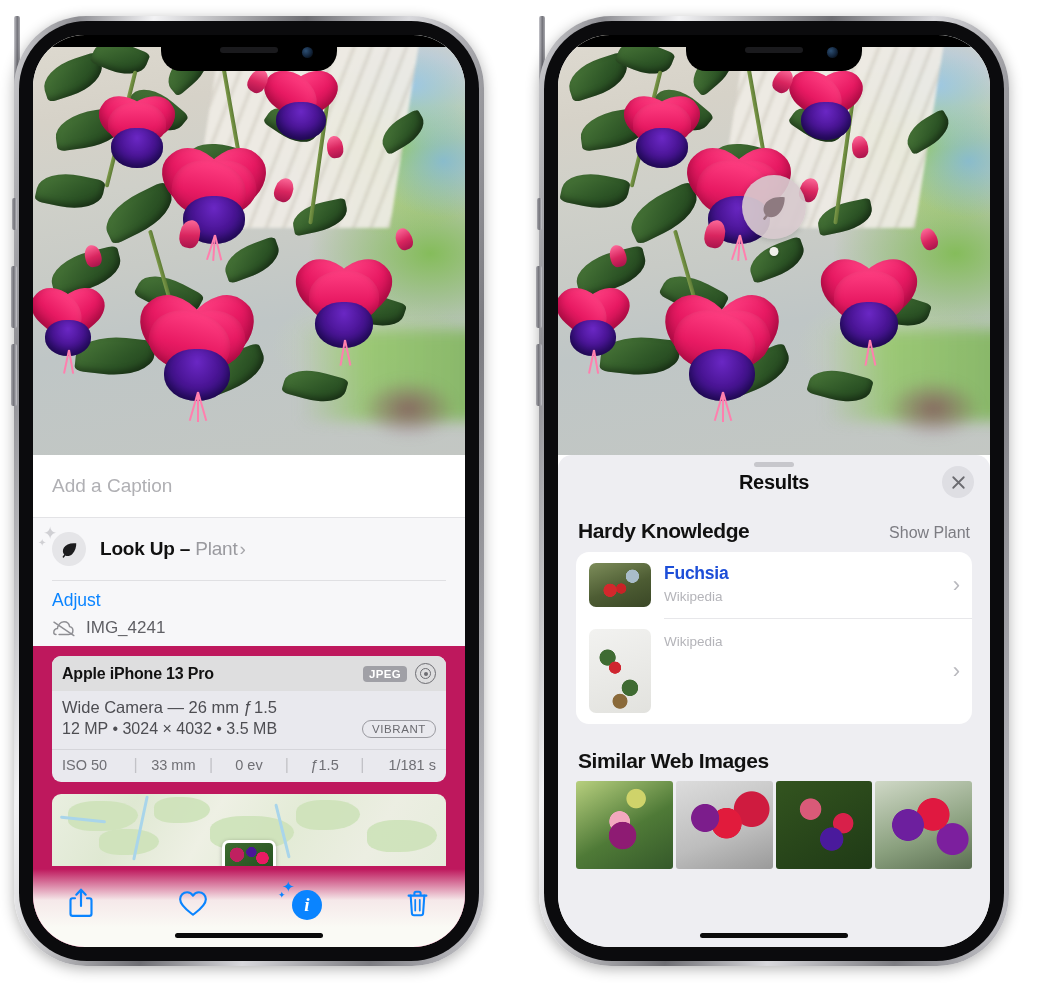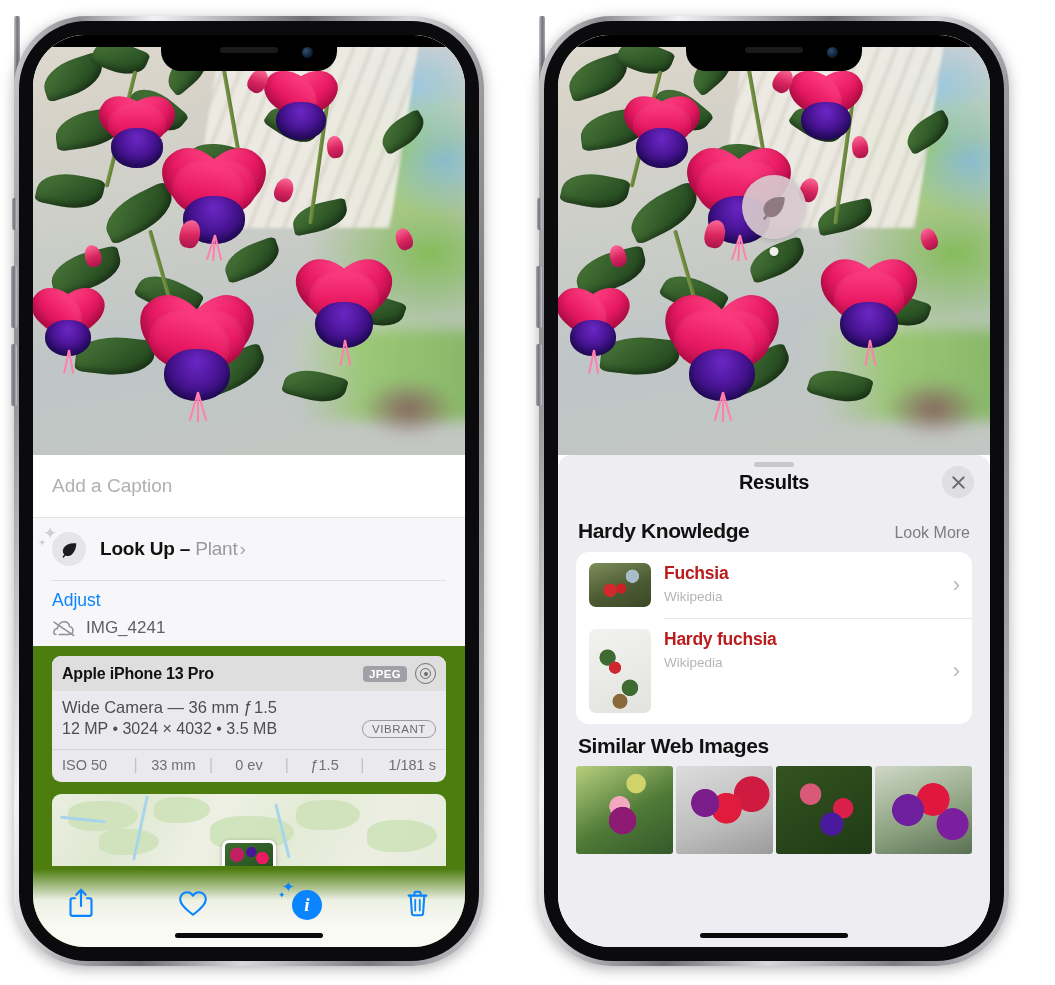--- a/index.html
+++ b/index.html
@@ -125,21 +125,21 @@
   .bloom .stamen {
     position:absolute; left:50%; top:calc(var(--sh)*.62 + var(--ch)*.82);
     width:2px; height:var(--stl); background:#ff7fae; transform-origin: top center;
   }
   .bud {
     position:absolute; border-radius: 52% 52% 40% 40%;
     background: linear-gradient(170deg,#ff6f9e,#d9255f 55%,#a5134a);
   }
 
   
-  .sheet { position:absolute; left:0; right:0; bottom:0; background:#4d7c0f; }
+  .sheet { position:absolute; left:0; right:0; bottom:0; background:#be185d; }
   .caption-row {
     height: 62px; display:flex; align-items:center; padding:0 19px;
     font-size: 19px; color:#b0b0b4; background:#fff;
   }
   .lookup-row {
     display:flex; align-items:center; gap:14px;
     padding: 14px 19px 14px 19px; background:#f7f7f9;
     border-top:.5px solid #e3e3e6; position:relative;
   }
   .lookup-badge {
@@ -285,21 +285,21 @@
       radial-gradient(circle at 52% 58%, #c92226 0%, #c92226 12%, transparent 13%),
       radial-gradient(circle at 70% 30%, #a9bcc9 0%, #a9bcc9 12%, transparent 13%),
       linear-gradient(160deg,#7d8d5a,#4d5c33 55%,#3a4726); }
   .kn-thumb.b { height:84px; background:
       radial-gradient(circle at 42% 46%, #cf2630 0%, #cf2630 10%, transparent 11%),
       radial-gradient(circle at 30% 34%, #3f6b32 0%, #3f6b32 11%, transparent 12%),
       radial-gradient(circle at 66% 70%, #3f6b32 0%, #3f6b32 11%, transparent 12%),
       radial-gradient(circle at 50% 86%, #8a6a3a 0%, #8a6a3a 9%, transparent 10%),
       linear-gradient(160deg,#f2f2f0,#e2e2de); }
   .kn-body { flex:1; min-width:0; }
-  .kn-title { font-size:17.5px; font-weight:700; color:#b91c1c; letter-spacing:-.25px; }
+  .kn-title { font-size:17.5px; font-weight:700; color:#1d4ed8; letter-spacing:-.25px; }
   .kn-desc { font-size:16px; line-height:1.27; color:#7d7d83; margin-top:2px; }
   .kn-src { font-size:13.5px; color:#b4b4b9; margin-top:5px; }
   .kn-chev { align-self:center; color:#b9b9be; font-size:22px; font-weight:300; padding-left:4px; }
 
   .web-strip { display:flex; gap:3px; padding: 0 18px; margin-top:2px; }
   .web-thumb { flex:1; height:88px; border-radius:3px; overflow:hidden; }
   .wt1 { background:
       radial-gradient(circle at 48% 62%, #8e1b73 0%, #8e1b73 18%, transparent 19%),
       radial-gradient(circle at 45% 46%, #f2a8bf 0%, #f2a8bf 14%, transparent 15%),
       radial-gradient(circle at 62% 20%, #cfd36a 0%, #cfd36a 10%, transparent 11%),
@@ -453,21 +453,21 @@
 
         <div class="exif-card">
           <div class="exif-head">
             <span class="exif-dev">Apple iPhone 13 Pro</span>
             <span class="exif-head-right">
               <span class="pill-jpeg">JPEG</span>
               <span class="raw-ico"></span>
             </span>
           </div>
           <div class="exif-body">
-            <div class="exif-l1">Wide Camera — 36 mm ƒ 1.5</div>
+            <div class="exif-l1">Wide Camera — 26 mm ƒ 1.5</div>
             <div class="exif-l2row">
               <span class="exif-l2">12 MP • 3024 × 4032 • 3.5 MB</span>
               <span class="pill-vib">VIBRANT</span>
             </div>
           </div>
           <div class="exif-stats">
             <span>ISO 50</span>
             <i>|</i>
             <span>33 mm</span>
             <i>|</i>
@@ -641,43 +641,42 @@
           <span class="res-title">Results</span>
           <span class="res-close">
             <svg width="15" height="15" viewBox="0 0 16 16">
               <path d="M2.4 2.4 13.6 13.6M13.6 2.4 2.4 13.6" stroke="#6b6b70" stroke-width="1.9" stroke-linecap="round" fill="none"></path>
             </svg>
           </span>
         </div>
 
         <div class="sec-head">
           <span class="sec-title">Hardy Knowledge</span>
-          <span class="sec-more">Look More</span>
+          <span class="sec-more">Show Plant</span>
         </div>
 
         <div class="card">
           <div class="kn-row">
             <div class="kn-thumb a"></div>
             <div class="kn-body">
               <div class="kn-title">Fuchsia</div>
               <div class="kn-src">Wikipedia</div>
             </div>
             <div class="kn-chev">›</div>
           </div>
           <div class="kn-row">
             <div class="kn-thumb b"></div>
             <div class="kn-body">
-              <div class="kn-title">Hardy fuchsia</div>
               <div class="kn-src">Wikipedia</div>
             </div>
             <div class="kn-chev">›</div>
           </div>
         </div>
 
-        <div class="sec-head" style="padding-bottom:6px;">
+        <div class="sec-head" style="padding-bottom:6px;margin-top:15px;">
           <span class="sec-title">Similar Web Images</span>
         </div>
         <div class="web-strip">
           <div class="web-thumb wt1"></div>
           <div class="web-thumb wt2"></div>
           <div class="web-thumb wt3"></div>
           <div class="web-thumb wt4"></div>
         </div>
       </div>
 

